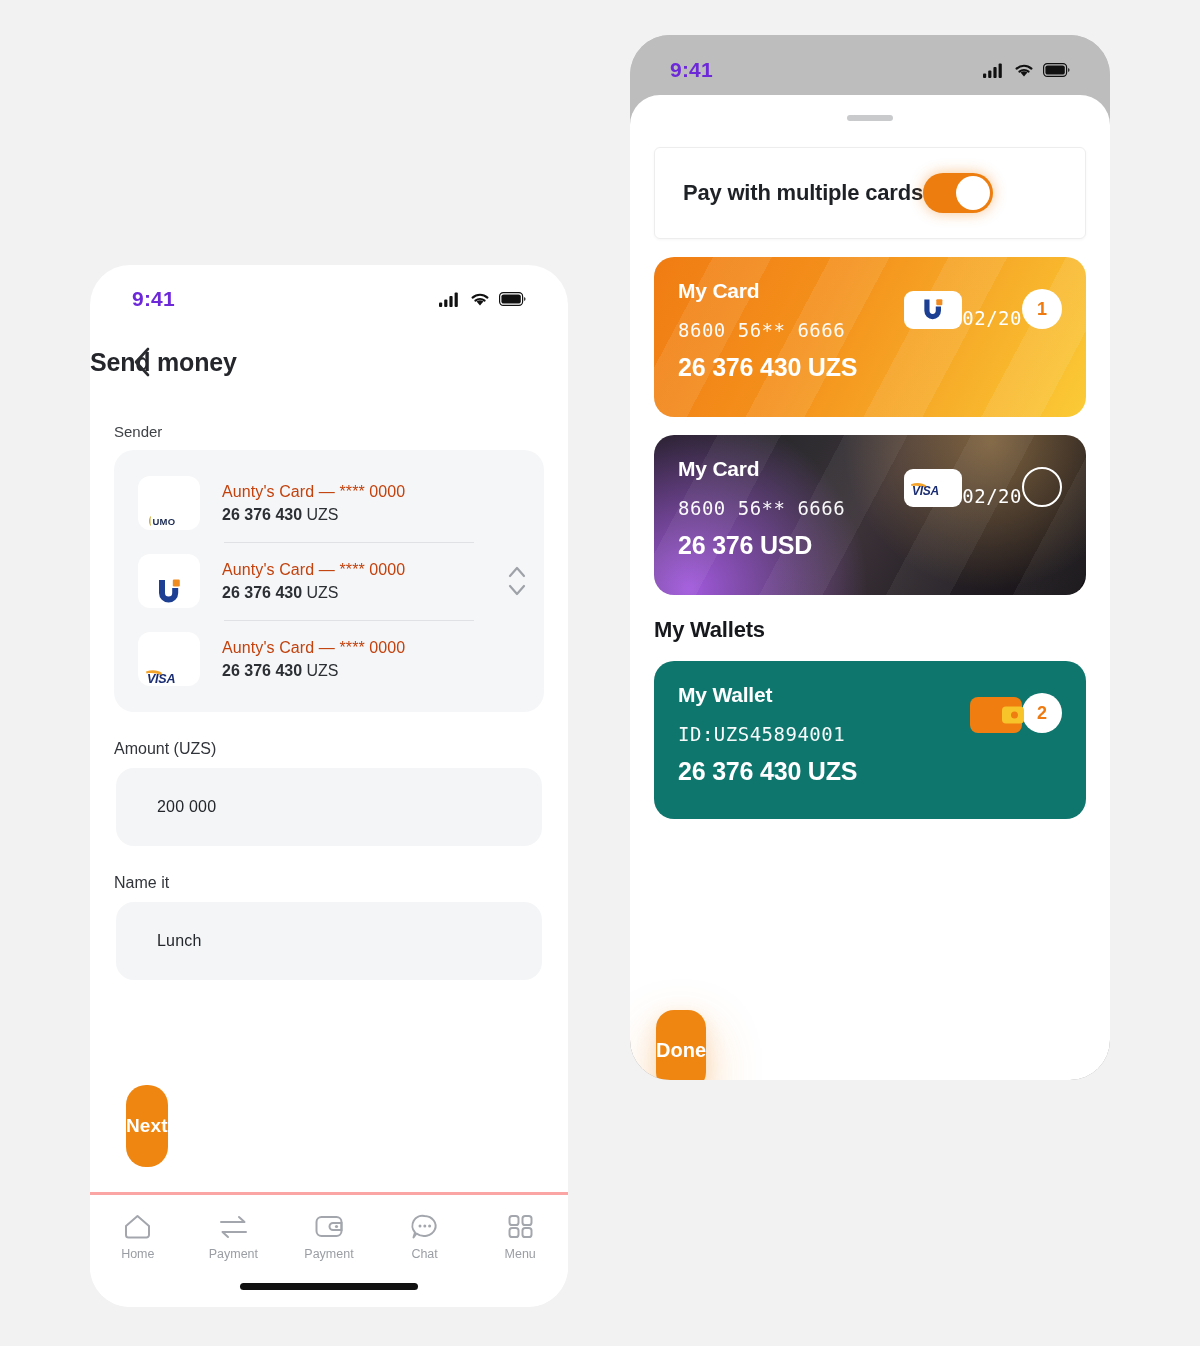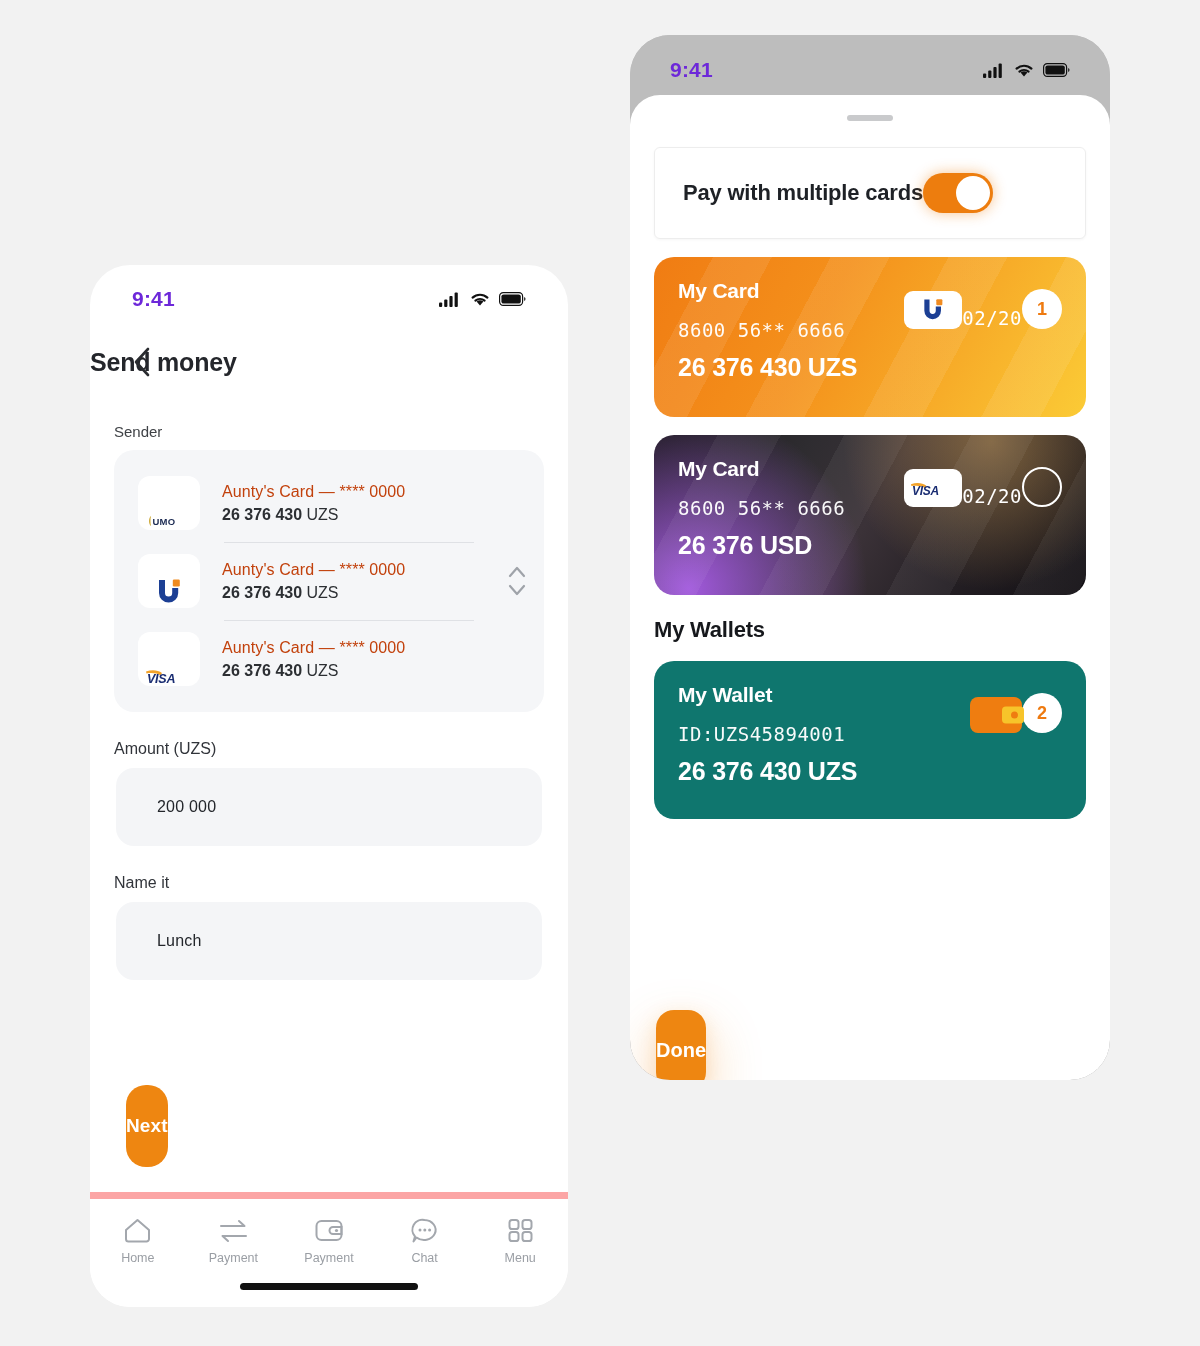--- a/index.html
+++ b/index.html
@@ -75,21 +75,21 @@
   .primary-btn {
     margin: 0 24px; height: 82px; border-radius: 20px;
     background: #ee8611; color: #fff; font-size: 19px; font-weight: 600;
     display: flex; align-items: center; justify-content: center;
     border: none; cursor: pointer; letter-spacing: .1px;
   }
   #next-btn-wrap { position: absolute; left: 12px; right: 0; top: 820px; }
 
   .tabbar {
     position: absolute; left: 0; right: 0; bottom: 0; height: 115px;
-    border-top: 7px solid #fca5a5; background: #fff;
+    border-top: 3px solid #fca5a5; background: #fff;
     display: flex; align-items: flex-start; padding-top: 18px;
   }
   .tab { flex: 1; display: flex; flex-direction: column; align-items: center; gap: 7px; }
   .tab-label { font-size: 12.5px; color: #9a9ea4; }
   .home-indicator {
     position: absolute; bottom: 17px; left: 50%; transform: translateX(-50%);
     width: 178px; height: 7px; background: #111; border-radius: 4px;
   }
 
   

